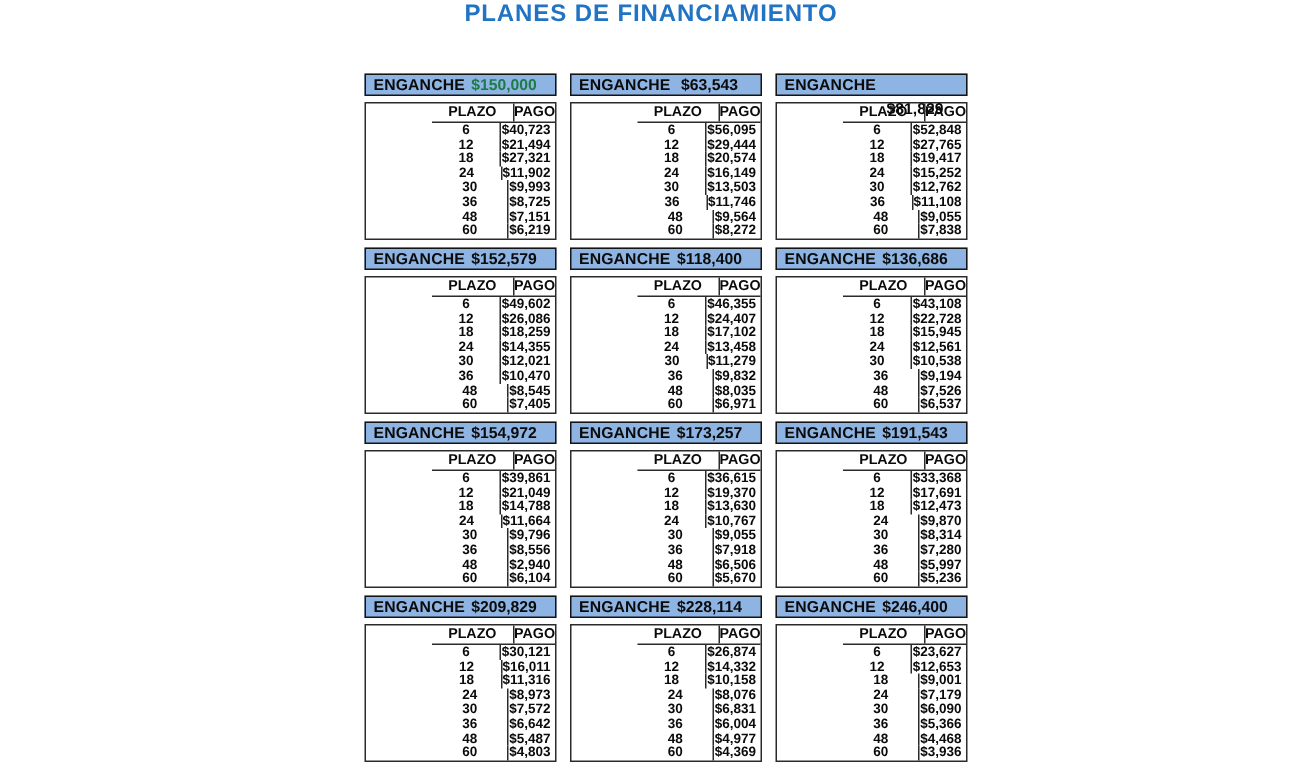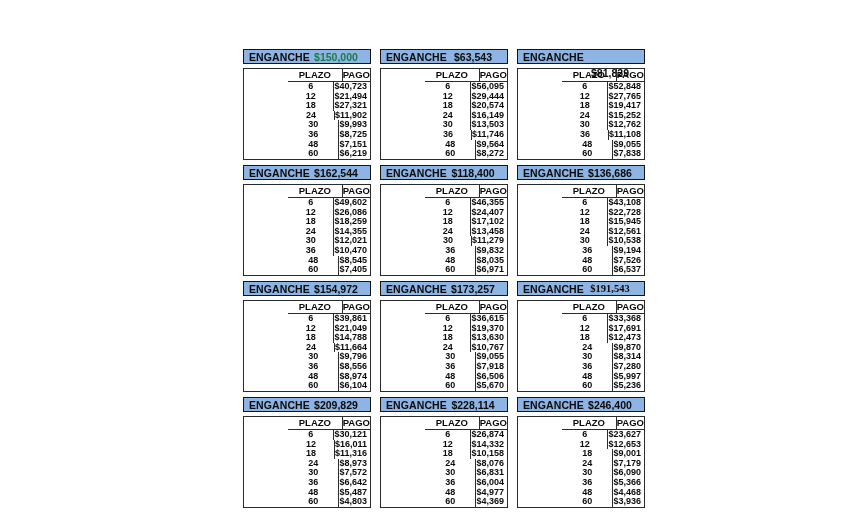--- a/index.html
+++ b/index.html
@@ -48,20 +48,21 @@
     position:absolute; left:246px; top:507px; width:400px; height:12px;
     background:#FFFF00; border:1px solid #000;
     font-size:9px; font-weight:bold; color:#000;
     text-align:center; line-height:10px;
   }
 </style>
 </head>
 <body>
 
 <div class="canvas">
+  <div class="title">PLANES DE FINANCIAMIENTO</div>
 
 
   <div class="plans-grid">
       <div class="plan-block">
         <div class="enganche-header">
           <span class="enganche-label">ENGANCHE</span>
           <span class="enganche-value" style="color: rgb(30, 123, 71);">$150,000</span>
         </div>
         <div class="plan-table">
           <div class="thead">
@@ -186,21 +187,21 @@
           </div>
           <div class="trow">
             <span class="c1">60</span>
             <span class="c2">$7,838</span>
           </div>
         </div>
       </div>
       <div class="plan-block">
         <div class="enganche-header">
           <span class="enganche-label">ENGANCHE</span>
-          <span class="enganche-value" style="color: rgb(10, 10, 10);">$162,544</span>
+          <span class="enganche-value" style="color: rgb(10, 10, 10);">$152,579</span>
         </div>
         <div class="plan-table">
           <div class="thead">
             <span class="c1">PLAZO</span>
             <span class="c2">PAGO</span>
           </div>
           <div class="trow">
             <span class="c1">6</span>
             <span class="c2">$49,602</span>
           </div>
@@ -351,21 +352,21 @@
           <div class="trow">
             <span class="c1">30</span>
             <span class="c2">$9,796</span>
           </div>
           <div class="trow">
             <span class="c1">36</span>
             <span class="c2">$8,556</span>
           </div>
           <div class="trow">
             <span class="c1">48</span>
-            <span class="c2">$8,974</span>
+            <span class="c2">$2,940</span>
           </div>
           <div class="trow">
             <span class="c1">60</span>
             <span class="c2">$6,104</span>
           </div>
         </div>
       </div>
       <div class="plan-block">
         <div class="enganche-header">
           <span class="enganche-label">ENGANCHE</span>
@@ -406,21 +407,21 @@
           </div>
           <div class="trow">
             <span class="c1">60</span>
             <span class="c2">$5,670</span>
           </div>
         </div>
       </div>
       <div class="plan-block">
         <div class="enganche-header">
           <span class="enganche-label">ENGANCHE</span>
-          <span class="enganche-value" style="color: rgb(10, 10, 10); font-family: Liberation Serif, serif;">$191,543</span>
+          <span class="enganche-value" style="color: rgb(10, 10, 10);">$191,543</span>
         </div>
         <div class="plan-table">
           <div class="thead">
             <span class="c1">PLAZO</span>
             <span class="c2">PAGO</span>
           </div>
           <div class="trow">
             <span class="c1">6</span>
             <span class="c2">$33,368</span>
           </div>

